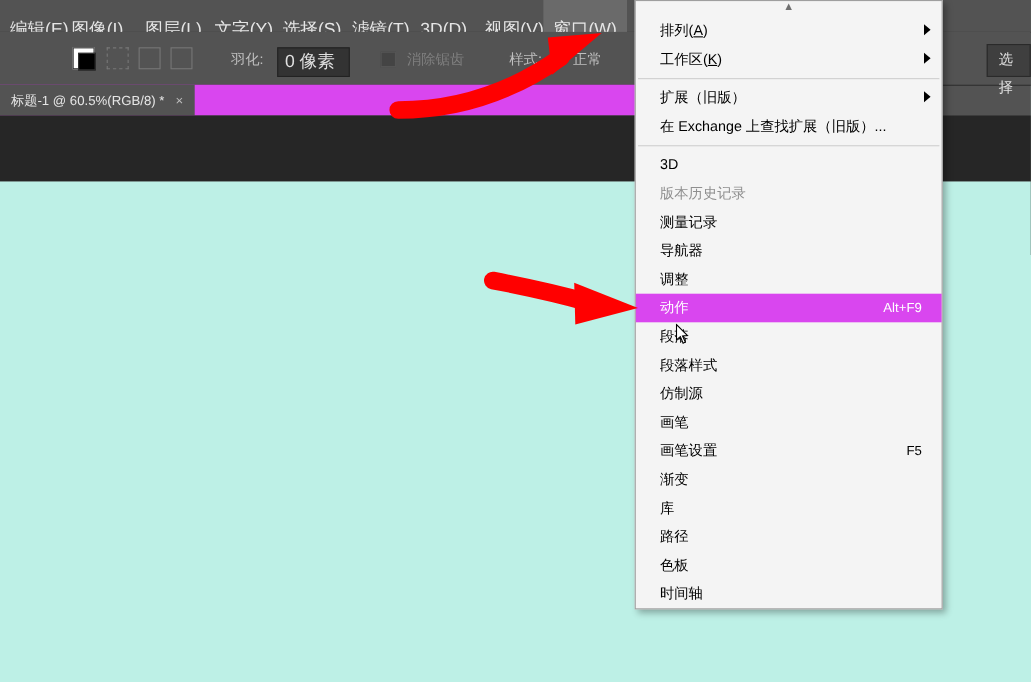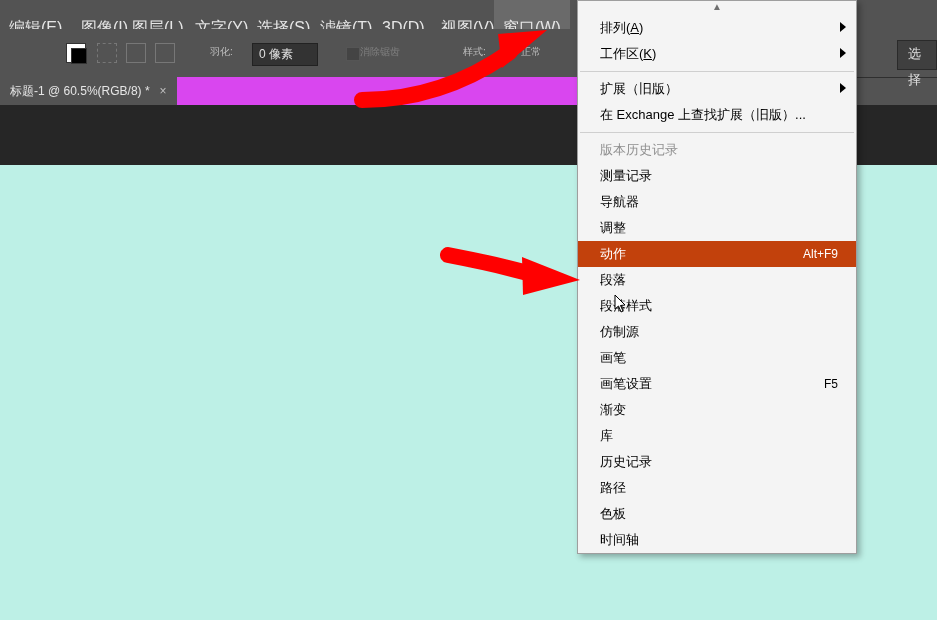--- a/index.html
+++ b/index.html
@@ -1,70 +1,70 @@
 <!DOCTYPE html>
 <html><head>
 <meta charset="utf-8">
 <style>
   html,body{margin:0;padding:0;width:937px;height:620px;overflow:hidden;background:#535353;font-family:"Microsoft YaHei",Arial,sans-serif;font-size:13px;color:#d9d9d9}
   .menubar{position:absolute;left:0;top:0;width:937px;height:29px;background:#535353;border-bottom:1px solid #2f2f2f}
   .menubar .mi{position:absolute;top:0;height:29px;line-height:29px;padding:13px 9px;color:#e6e6e6;font-size:16px;white-space:nowrap}
   .optbar{position:absolute;left:0;top:29px;width:937px;height:48px;background:#535353;border-bottom:1px solid #2f2f2f}
   .swatch{position:absolute;width:18px;height:18px;border:1px solid #333}
-  .ob-lbl{position:absolute;color:#bfbfbf;font-size:10px}
-  .ob-input{position:absolute;background:#333;border:1px solid #222;color:#e0e0e0;font-size:12px;padding:2px 6px}
+  .ob-lbl{position:absolute;color:#bfbfbf;font-size:13px}
+  .ob-input{position:absolute;background:#333;border:1px solid #222;color:#e0e0e0;font-size:16px;padding:2px 6px}
   .ob-dim{color:#7f7f7f}
   .ob-chk{position:absolute;width:12px;height:12px;border:1px solid #555;background:#444}
   .ob-btn{position:absolute;height:28px;background:#3f3f3f;border:1px solid #2a2a2a;color:#e0e0e0;font-size:13px;line-height:26px;padding:0 10px}
   .tabbar{position:absolute;left:0;top:77px;width:776px;height:28px;background:#d946ef}
   .tab{position:absolute;left:0;top:0;height:28px;background:#535353;padding:0 10px;line-height:28px;color:#e6e6e6;font-size:12px;display:flex;align-items:center}
   .tab .close{margin-left:10px;color:#bfbfbf;font-size:12px}
   .blank{position:absolute;left:0;top:105px;width:937px;height:60px;background:#262626}
   .canvas{position:absolute;left:0;top:165px;width:937px;height:455px;background:#bdf0e6}
   
   .dd{position:absolute;left:577px;top:0;width:278px;background:#f4f4f4;border:1px solid #9e9e9e;box-shadow:3px 3px 6px rgba(0,0,0,.3)}
   .dd .row{position:relative;height:26px;line-height:26px;color:#000;font-size:13px;padding-left:22px;white-space:nowrap}
   .dd .row .arrow{position:absolute;right:10px;top:7px;width:0;height:0;border-top:5px solid transparent;border-bottom:5px solid transparent;border-left:6px solid #000}
   .dd .row .sc{position:absolute;right:18px;top:0;font-size:12px;color:#000}
   .dd .sep{height:1px;margin:4px 2px;background:#cfcfcf}
   .dd .uarr{height:14px;text-align:center;color:#6f6f6f;font-size:10px}
-  .dd .hl{background:#c2410c;color:#fff}
+  .dd .hl{background:#d946ef;color:#fff}
   .dd .hl .sc{color:#fff}
   .dd .dis{color:#8f8f8f}
   .und{text-decoration:underline}
   .cursor{position:absolute;width:14px;height:20px;pointer-events:none}
   
   .arrow1{position:absolute;left:352px;top:30px;width:230px;height:80px;pointer-events:none}
   .arrow2{position:absolute;left:440px;top:245px;width:140px;height:55px;pointer-events:none}
 </style>
 </head>
 <body>
 
 <div class="menubar">
   <div class="mi" style="left:0">编辑(E)</div>
-  <div class="mi" style="left:72px">图像(I)</div>
+  <div class="mi" style="left:56px">图像(I)</div>
   <div class="mi" style="left:123px">图层(L)</div>
   <div class="mi" style="left:186px">文字(Y)</div>
   <div class="mi" style="left:248px">选择(S)</div>
   <div class="mi" style="left:311px">滤镜(T)</div>
   <div class="mi" style="left:373px">3D(D)</div>
   <div class="mi" style="left:432px">视图(V)</div>
   <div class="mi" style="left:494px;background:#6a6a6a">窗口(W)</div>
 </div>
 
 <div class="optbar">
   <div class="swatch" style="left:66px;top:14px;background:#fff"></div>
   <div class="swatch" style="left:71px;top:19px;background:#000;width:14px;height:14px"></div>
   <div class="swatch" style="left:97px;top:14px;background:#535353;border:1px dashed #777"></div>
   <div class="swatch" style="left:126px;top:14px;background:#535353;border:1px solid #777"></div>
   <div class="swatch" style="left:155px;top:14px;background:#535353;border:1px solid #777"></div>
   <span class="ob-lbl" style="left:210px;top:16px">羽化:</span>
   <div class="ob-input" style="left:252px;top:14px;width:52px">0 像素</div>
   <div class="ob-chk" style="left:346px;top:18px"></div>
-  <span class="ob-lbl ob-dim" style="left:360px;top:16px">消除锯齿</span>
+  <span class="ob-lbl ob-dim" style="left:370px;top:16px">消除锯齿</span>
   <span class="ob-lbl" style="left:463px;top:16px">样式:</span>
   <span class="ob-lbl" style="left:521px;top:16px">正常</span>
   <div class="ob-btn" style="left:897px;top:11px">选择</div>
 </div>
 
 <div class="tabbar">
   <div class="tab">
     <span>标题-1 @ 60.5%(RGB/8) *</span>
     <span class="close">×</span>
   </div>
@@ -75,33 +75,33 @@
 
 <div class="dd">
   <div class="uarr">▲</div>
   <div id="dd-body">
       <div class="row">排列(<span class="und">A</span>)<span class="arrow"></span></div>
       <div class="row">工作区(<span class="und">K</span>)<span class="arrow"></span></div>
       <div class="sep"></div>
       <div class="row">扩展（旧版）<span class="arrow"></span></div>
       <div class="row">在 Exchange 上查找扩展（旧版）...</div>
       <div class="sep"></div>
+      <div class="row">3D</div>
       <div class="row dis">版本历史记录</div>
       <div class="row">测量记录</div>
       <div class="row">导航器</div>
       <div class="row">调整</div>
       <div class="row hl">动作<span class="sc">Alt+F9</span></div>
       <div class="row">段落</div>
       <div class="row">段落样式</div>
       <div class="row">仿制源</div>
       <div class="row">画笔</div>
       <div class="row">画笔设置<span class="sc">F5</span></div>
       <div class="row">渐变</div>
       <div class="row">库</div>
-      <div class="row">历史记录</div>
       <div class="row">路径</div>
       <div class="row">色板</div>
       <div class="row">时间轴</div>
     </div>
 </div>
 
 <svg class="cursor" style="left:614px;top:294px" viewBox="0 0 14 20">
   <path d="M1 1 L1 15 L4.5 12 L7 18 L9 17 L6.5 11.5 L11 11 Z" fill="#fff" stroke="#000" stroke-width="1"></path>
 </svg>
 

